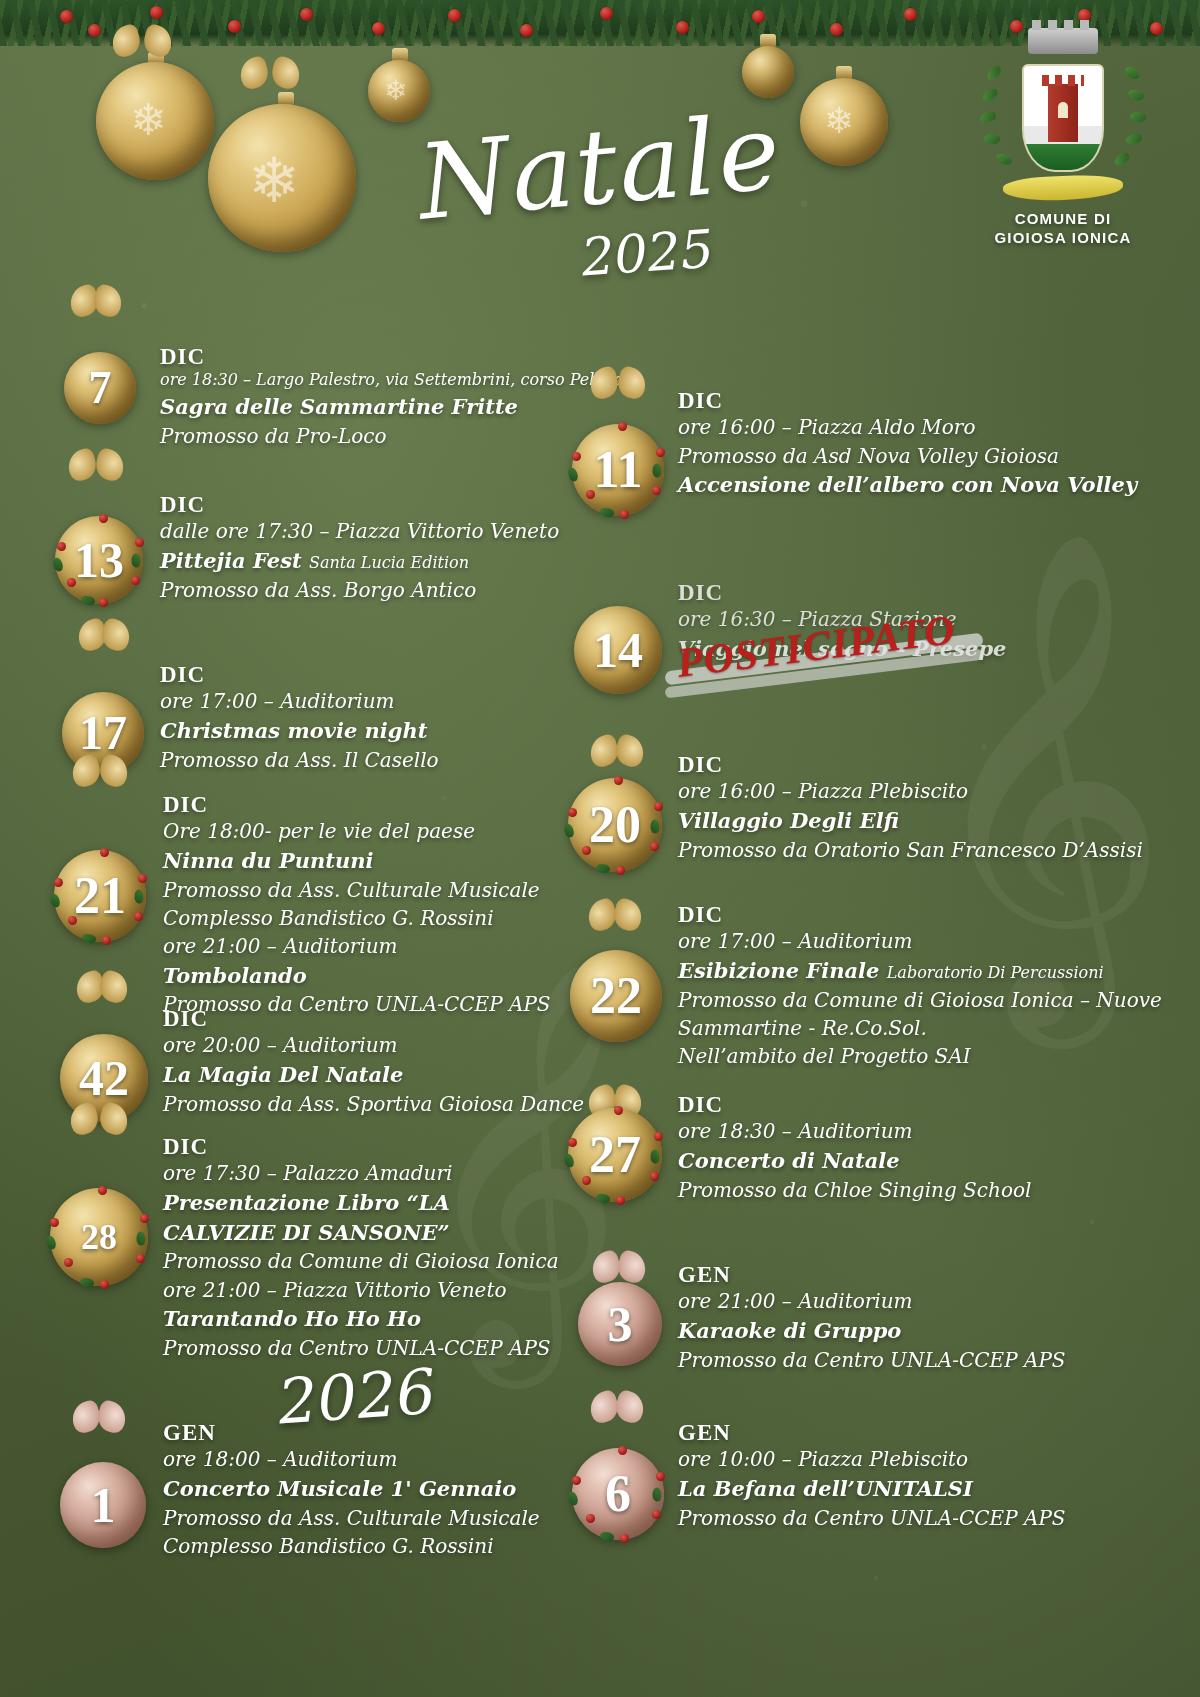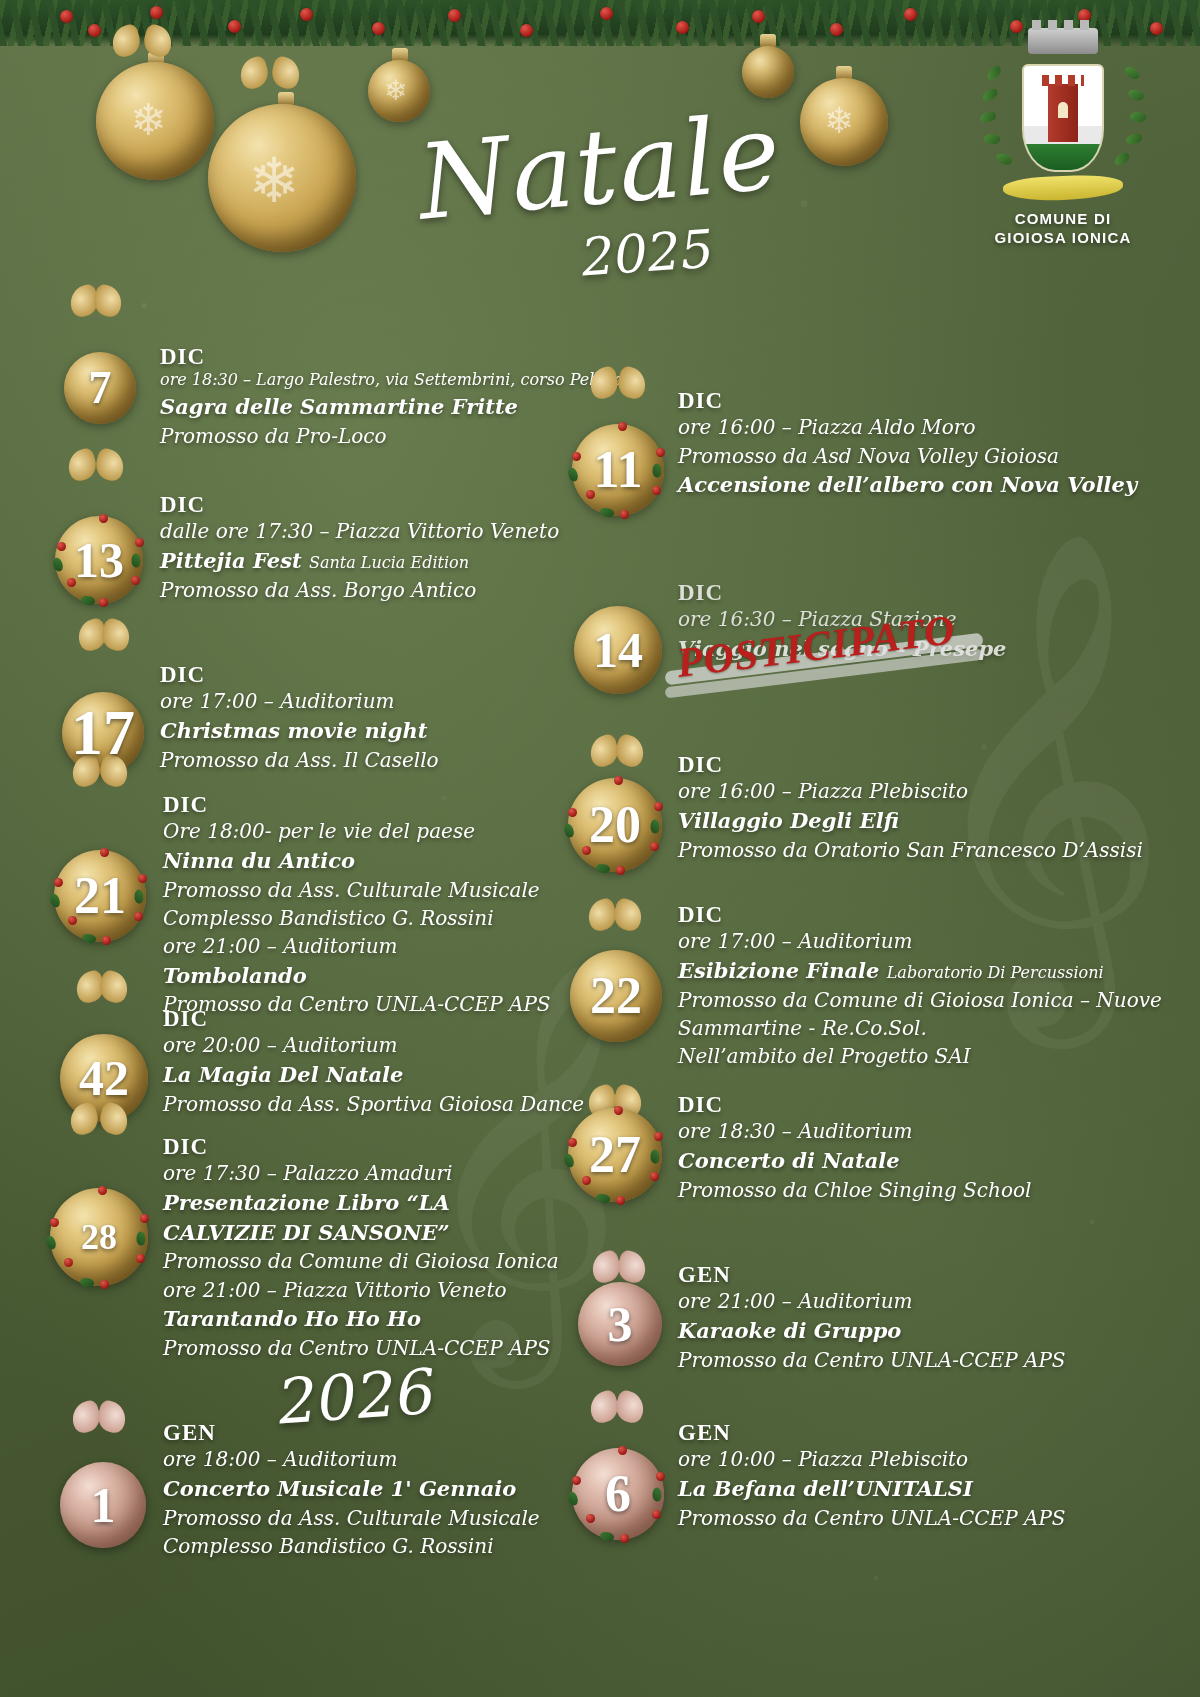--- a/index.html
+++ b/index.html
@@ -471,21 +471,21 @@
     <div class="line bold">
       <span>Pittejia Fest</span>
       <span class="small">Santa Lucia Edition</span>
     </div>
     <div class="line">Promosso da Ass. Borgo Antico</div>
   </div>
 
   <div>
     <div class="bow" style="left:78px; top:620px; width:52px; height:30px;"></div>
     <div class="ball" style="left:62px; top:692px; width:82px; height:82px;"></div>
-    <div class="datebadge" style="left:62px; top:692px; width:82px; height:82px; font-size:64px;">
+    <div class="datebadge" style="left:62px; top:692px; width:82px; height:82px; font-size:48px;">
       <span class="num">17</span>
     </div>
   </div>
   <div class="event" style="left:160px; top:662px; width:420px;">
     <div class="month">DIC</div>
     <div class="line">ore 17:00 – Auditorium</div>
     <div class="line bold">Christmas movie night</div>
     <div class="line">Promosso da Ass. Il Casello</div>
   </div>
 
@@ -503,21 +503,21 @@
       <b style="left:78px; top:42px; transform:rotate(95deg);"></b>
       <b style="left:28px; top:84px; transform:rotate(20deg);"></b>
     </div>
     <div class="datebadge" style="left:54px; top:850px; width:92px; height:92px; font-size:52px;">
       <span class="num">21</span>
     </div>
   </div>
   <div class="event" style="left:163px; top:792px; width:440px;">
     <div class="month">DIC</div>
     <div class="line">Ore 18:00- per le vie del paese</div>
-    <div class="line bold">Ninna du Antico</div>
+    <div class="line bold">Ninna du Puntuni</div>
     <div class="line">Promosso da Ass. Culturale Musicale</div>
     <div class="line">Complesso Bandistico G. Rossini</div>
     <div class="line">ore 21:00 – Auditorium</div>
     <div class="line bold">Tombolando</div>
     <div class="line">Promosso da Centro UNLA-CCEP APS</div>
   </div>
 
   <div>
     <div class="bow" style="left:76px; top:972px; width:52px; height:30px;"></div>
     <div class="ball" style="left:60px; top:1034px; width:88px; height:88px;"></div>

